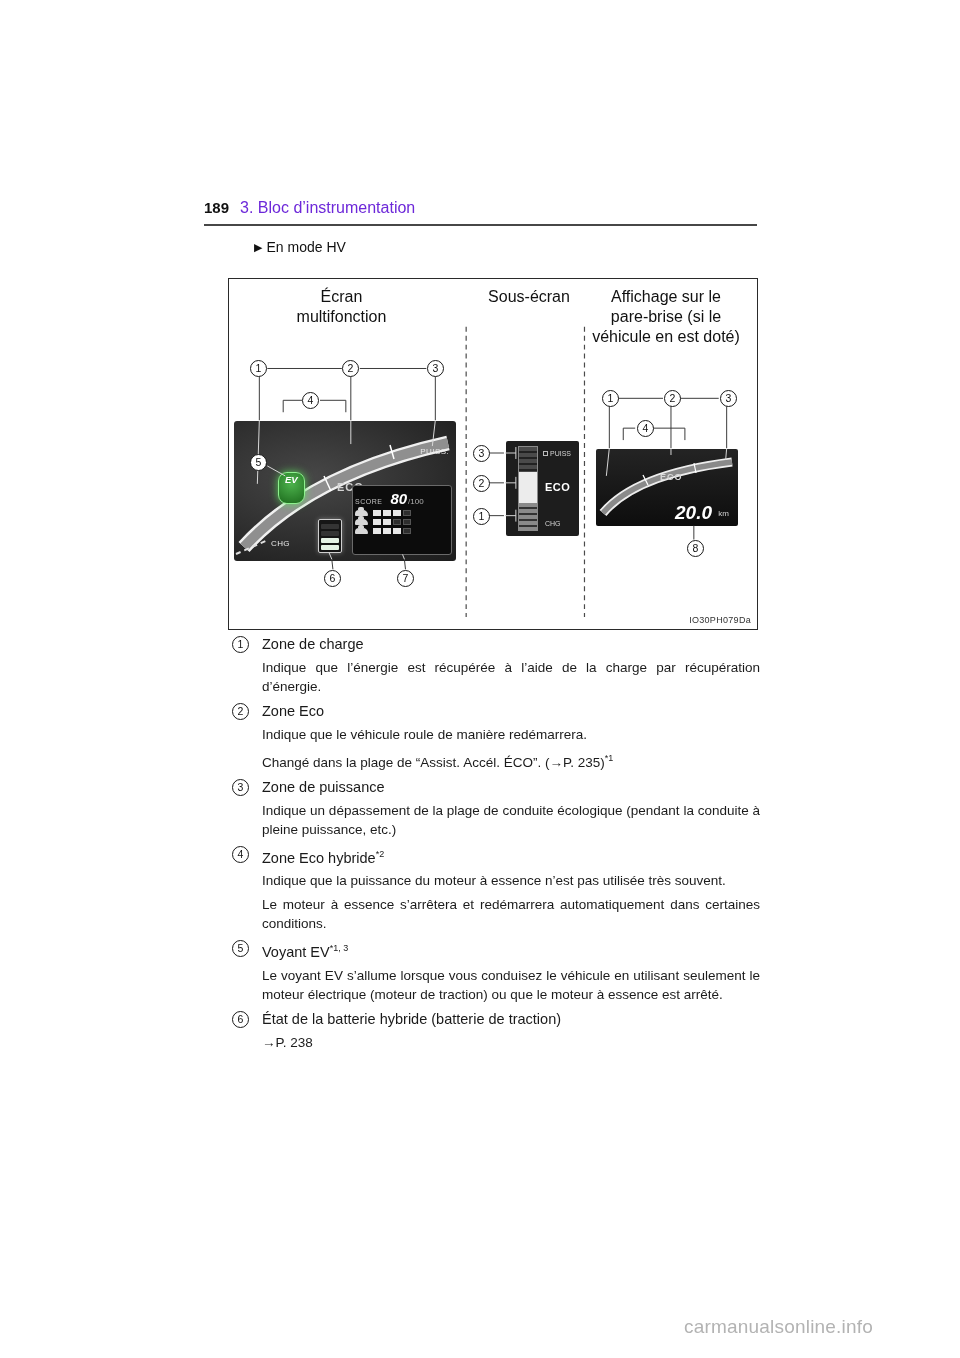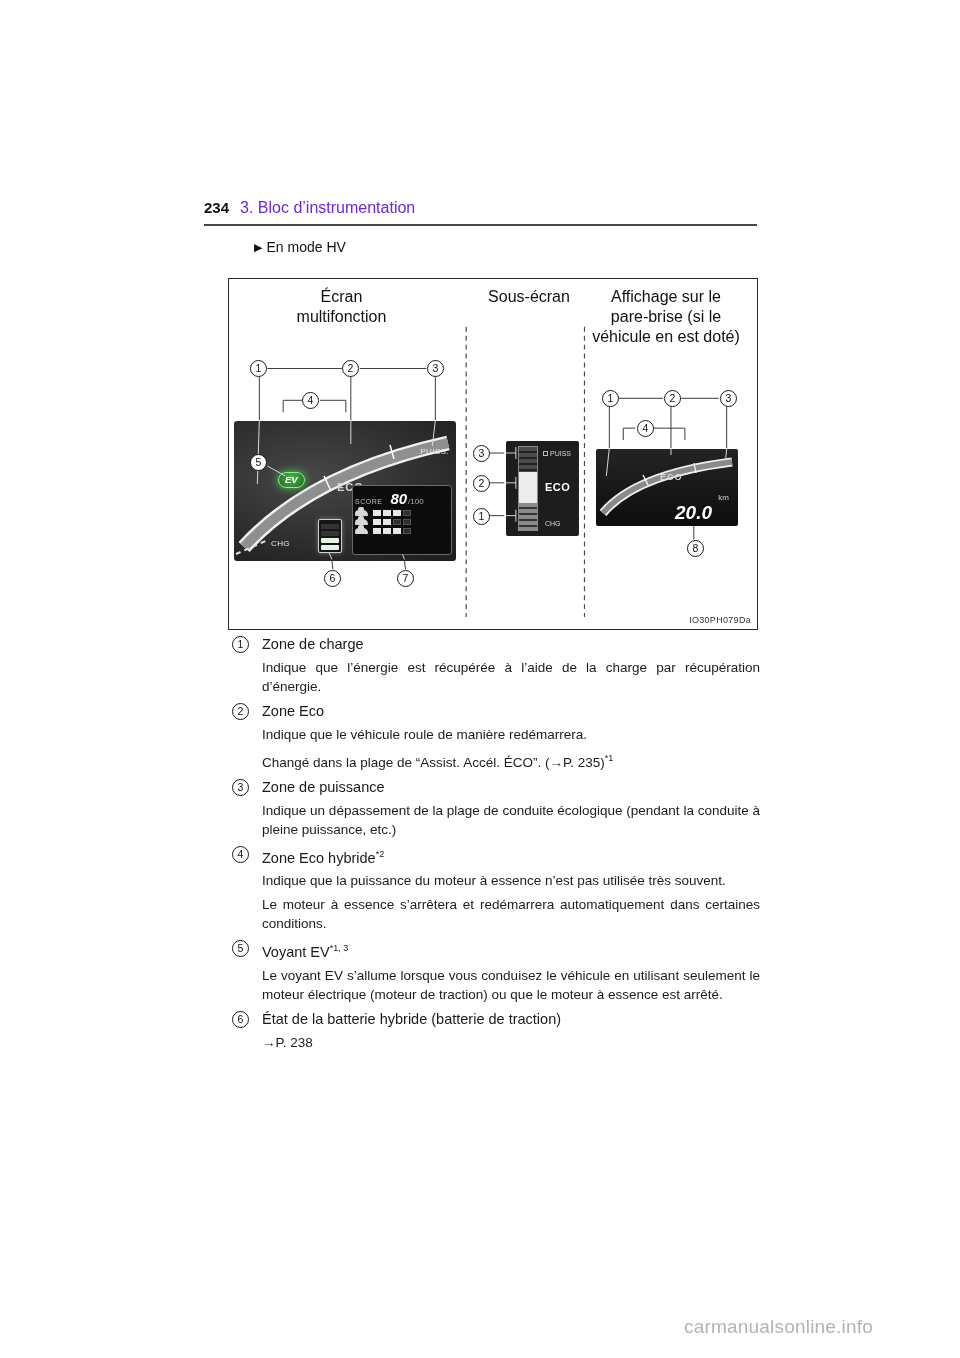--- a/index.html
+++ b/index.html
@@ -23,21 +23,21 @@
   .lines line.d { stroke:#3a3a3a; stroke-width:1; }
   .lines line.w { stroke:#d8d8d8; stroke-width:1; }
   .lines line.dash { stroke:#4a4a4a; stroke-width:1.2; stroke-dasharray:5 4; }
   .figure-code { position:absolute; right:6px; bottom:4px; font-size:9px; color:#333; letter-spacing:.3px; z-index:6; }
 
   .display { position:absolute; z-index:2; }
   
   .main-display { left:5px; top:142px; width:222px; height:140px; border-radius:3px;
     background:radial-gradient(140% 120% at 35% 40%, #474747 0%, #232323 55%, #0f0f0f 100%); overflow:hidden; }
   .disp-svg { position:absolute; inset:0; }
-  .ev-badge { position:absolute; left:44px; top:51px; padding:1px 6px 2px; border-radius:9px; color:#fff;
+  .ev-badge { position:absolute; left:44px; top:51px; padding:1px 6px 18px; border-radius:9px; color:#fff;
     font-size:9.5px; font-weight:bold; font-style:italic; border:1px solid #8ef08e;
     background:radial-gradient(circle at 50% 35%, #4db34d, #1d6b1d); box-shadow:0 0 9px rgba(90,230,90,.85); }
   .md-eco { position:absolute; left:103px; top:60px; color:#d4d4d4; font-size:11px; font-weight:bold; letter-spacing:1px; }
   .md-puiss { position:absolute; right:7px; top:26px; color:#e8e8e8; font-size:8px; letter-spacing:.4px; }
   .md-chg { position:absolute; left:37px; bottom:13px; color:#e8e8e8; font-size:8px; letter-spacing:.4px; }
   .battery-icon { position:absolute; left:84px; bottom:8px; width:24px; height:34px; border:1px solid #cfcfcf; border-radius:2px;
     background:#161616; display:flex; flex-direction:column; justify-content:flex-end; gap:2px; padding:2px;
     box-shadow:0 0 5px rgba(255,255,255,.35); }
   .batt-bar { height:5px; background:#343434; border-radius:1px; }
   .batt-bar.lit { background:#e6f3e6; }
@@ -62,41 +62,41 @@
   .seg-chg { flex:1; background:repeating-linear-gradient(to bottom, #8a8a8a 0 4px, #333 4px 6px); }
   .sd-puiss { position:absolute; left:37px; top:9px; color:#d5d5d5; font-size:7px; display:flex; align-items:center; gap:2px; }
   .sd-sq { width:5px; height:5px; border:1px solid #bbb; display:inline-block; }
   .sd-eco { position:absolute; left:39px; top:40px; color:#fff; font-size:11px; font-weight:bold; letter-spacing:.5px; }
   .sd-chg { position:absolute; left:39px; bottom:9px; color:#d5d5d5; font-size:7px; }
 
   
   .hud-display { left:367px; top:170px; width:142px; height:77px; background:linear-gradient(#242424, #0d0d0d); border-radius:2px; overflow:hidden; }
   .hud-eco { position:absolute; left:64px; top:23px; color:#d8d8d8; font-size:9px; font-weight:bold; letter-spacing:1px; }
   .hud-value { position:absolute; right:26px; bottom:2px; color:#fff; font-size:19px; font-weight:bold; font-style:italic; }
-  .hud-unit { position:absolute; right:9px; bottom:24px; color:#cfcfcf; font-size:8px; }
+  .hud-unit { position:absolute; right:9px; bottom:8px; color:#cfcfcf; font-size:8px; }
 
   
   .items { position:absolute; left:228px; top:634px; width:532px; }
   .item { position:relative; padding-left:34px; margin-bottom:4px; }
   .item-num { position:absolute; left:4px; top:2px; width:17px; height:17px; border:1px solid #1a1a1a; border-radius:50%;
     background:#fff; font-size:10.5px; line-height:14.5px; text-align:center; color:#111; }
   .item-title { font-size:14.5px; line-height:20px; margin-bottom:4px; color:#1a1a1a; }
   .item-para { font-size:13.5px; line-height:19px; margin-bottom:5px; text-align:justify; color:#1c1c1c; }
   .item-para.noj { text-align:left; }
   sup.sup { font-size:9px; }
 
   .watermark { position:absolute; left:684px; top:1316px; font-size:19px; color:#b3b3b3; letter-spacing:.2px; }
 </style>
 </head>
 <body>
 
 <div class="page">
 
   <div class="header">
-    <span class="page-num">234</span>
+    <span class="page-num">189</span>
     <span class="section-title">3. Bloc d’instrumentation</span>
   </div>
   <div class="rule"></div>
 
   <div class="mode-line">
     <span class="mode-tri">▶</span>
     <span>En mode HV</span>
   </div>
 
   <div class="figure">

